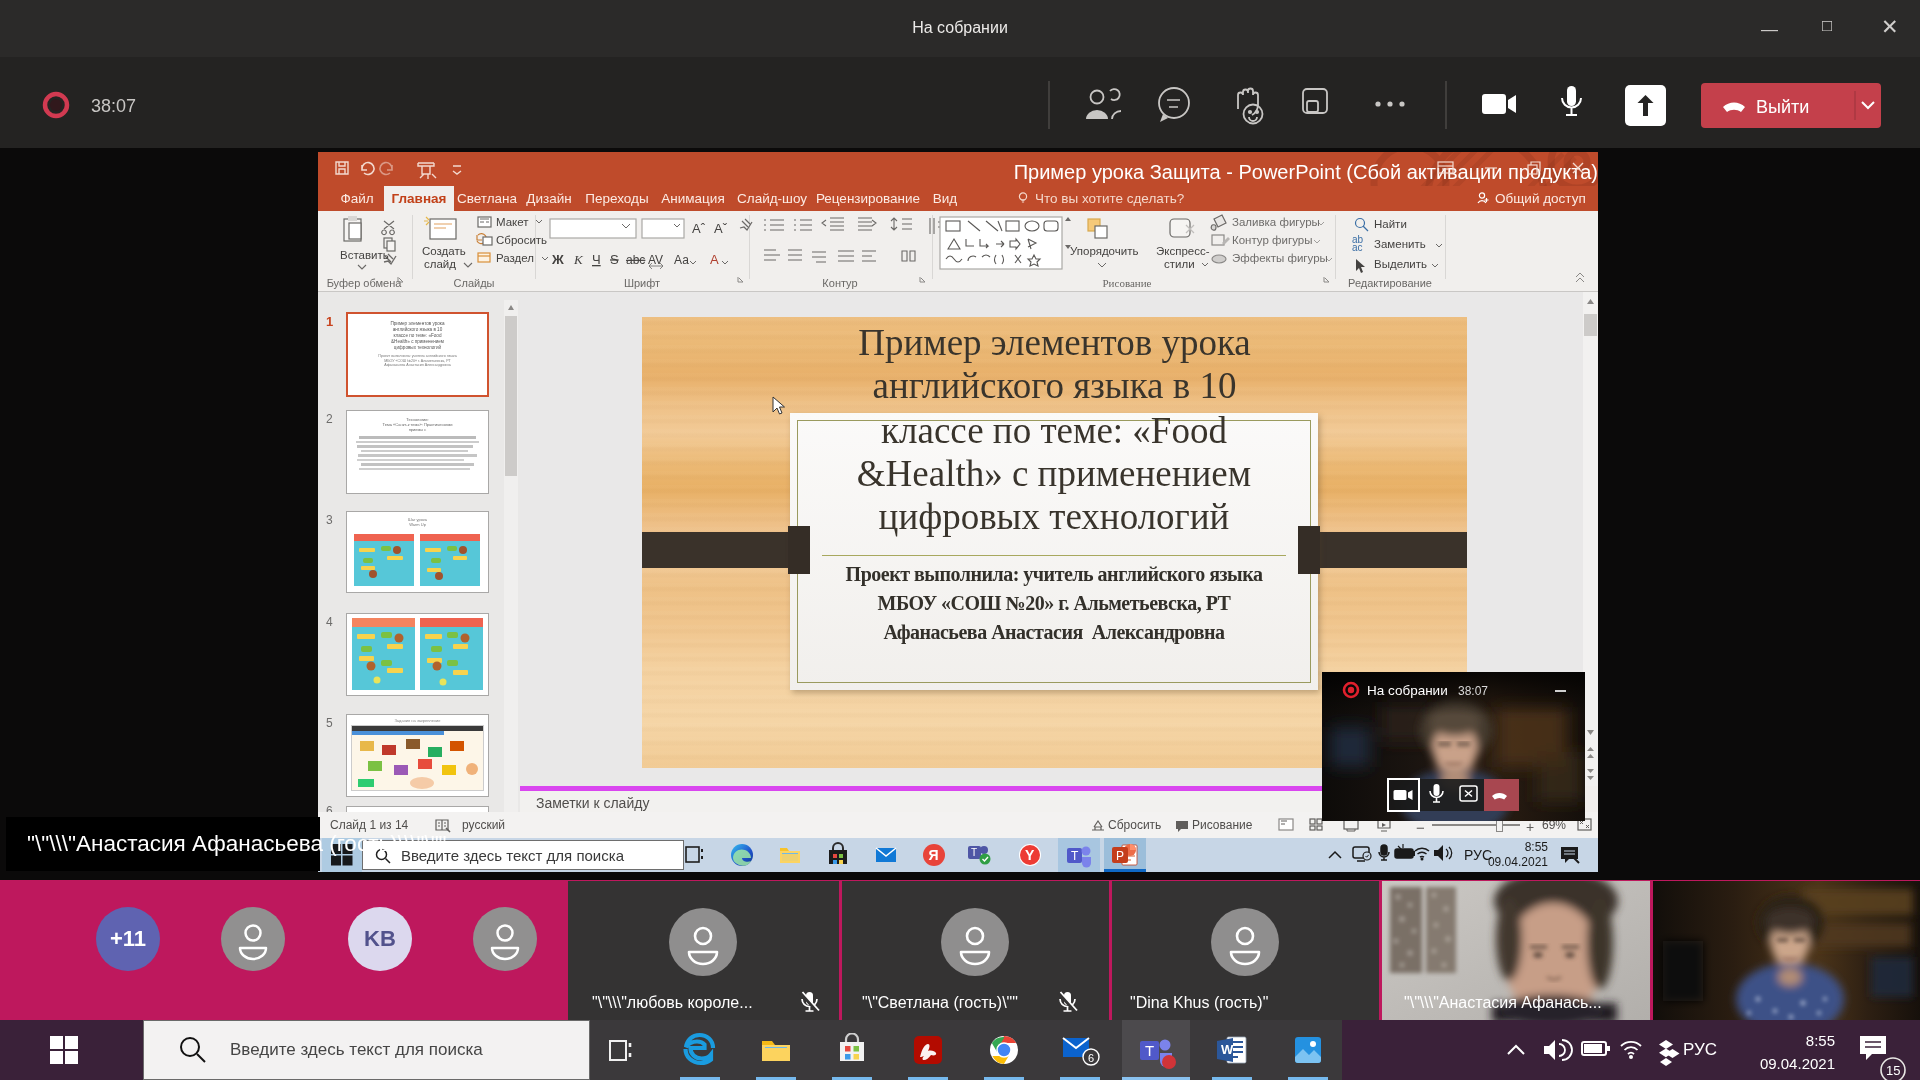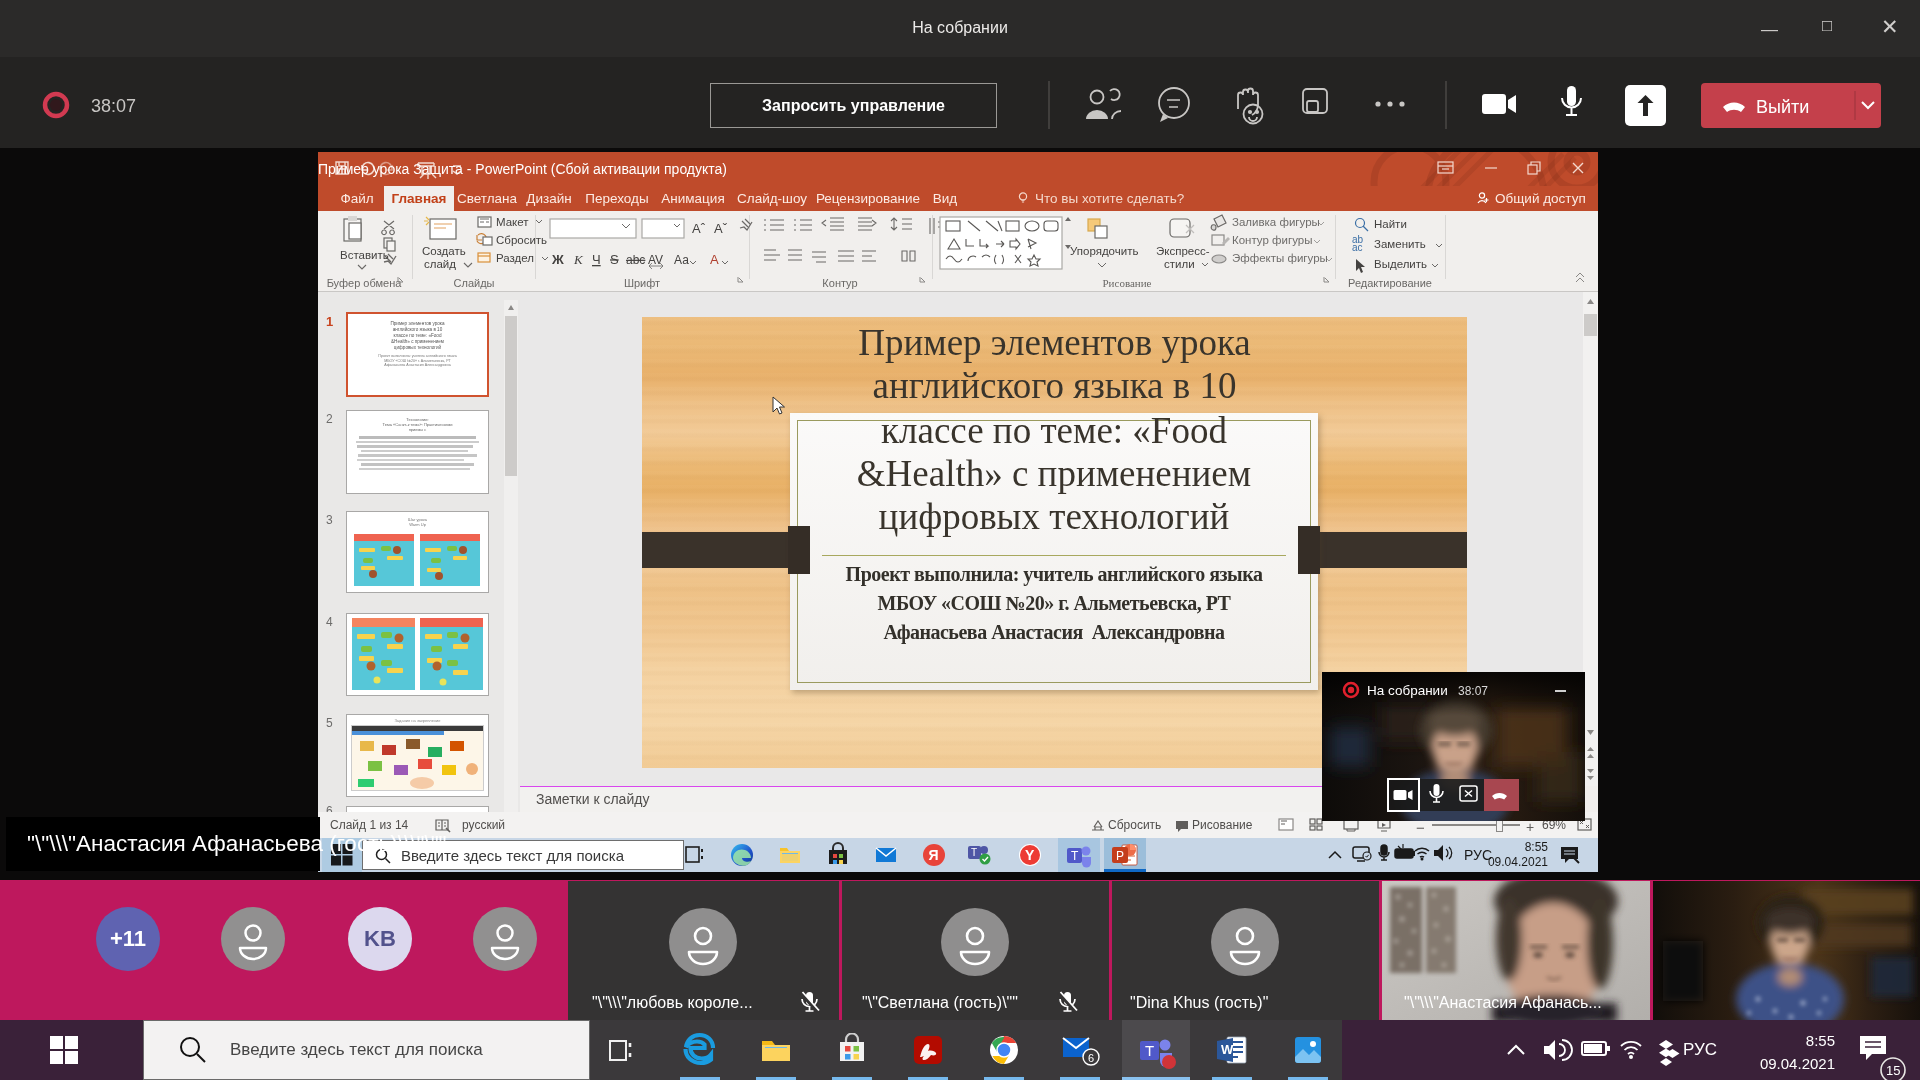--- a/index.html
+++ b/index.html
@@ -21,21 +21,21 @@
 .gsep{position:absolute;top:4px;height:64px;width:1px;background:#d9d7d5;}
 .glabel{position:absolute;top:66px;font-size:11px;color:#6a6866;width:120px;text-align:center;}
 
 #lpanel{position:absolute;left:0;top:140px;width:202px;height:520px;background:#e9e8e7;}
 .thumb{position:absolute;left:28px;width:143px;background:#fff;border:1px solid #a9a8a7;}
 .tnum{position:absolute;left:8px;font-size:12px;color:#6d6c6b;}
 #editor{position:absolute;left:202px;top:140px;width:1063px;height:494px;background:#e9e8e8;}
 #vscroll{position:absolute;left:1265px;top:140px;width:15px;height:494px;background:#f2f1f0;}
 
 #slide{position:absolute;left:324px;top:165px;width:825px;height:451px;background:repeating-linear-gradient(180deg,rgba(255,246,230,0.028) 0 3px,rgba(120,70,20,0.022) 5px 8px,rgba(255,246,230,0.0) 9px 14px),linear-gradient(180deg,#edbd7e 0%,#ebb976 6%,#e8b06a 13%,#efc289 20%,#f2ca96 26%,#ebb873 33%,#e8b065 38%,#eec088 46%,#f2cb99 53%,#eec186 60%,#f0c58d 68%,#f4d1a0 78%,#f5d5a6 90%,#f1ca93 100%);}
-#notes{position:absolute;left:202px;top:634px;width:1063px;height:26px;background:#f2f1ef;border-top:1px solid #d946ef;font-size:14px;color:#504e4c;padding:4px 0 0 16px;}
+#notes{position:absolute;left:202px;top:634px;width:1063px;height:26px;background:#f2f1ef;border-top:5px solid #d946ef;font-size:14px;color:#504e4c;padding:4px 0 0 16px;}
 #pstatus{position:absolute;left:0;top:660px;width:1280px;height:26px;background:#f3f2f1;font-size:12px;color:#504e4c;}
 #ptask{position:absolute;left:0;top:686px;width:1280px;height:34px;background:#c7d6e6;}
 
 #pip{left:1322px;top:672px;width:263px;height:149px;background:#15100c;overflow:hidden;}
 
 #namelabel{left:6px;top:817px;width:314px;height:54px;background:#000;color:#fff;font-size:22.5px;line-height:54px;white-space:nowrap;padding-left:21px;z-index:60;}
 
 #strip{left:0;top:880px;width:1920px;height:140px;background:#be185d;}
 .ptile{position:absolute;top:1px;height:139px;background:#343333;}
 .pname{position:absolute;bottom:8px;color:#fff;font-size:16px;white-space:nowrap;}
@@ -97,21 +97,20 @@
     </div>
     <div class="a" style="left:1701px;top:26px;width:180px;height:45px;background:#c4404b;border-radius:4px;">
       <svg width="180" height="45">
         <path d="M22 24 c6 -6 16 -6 22 0 l-4 5 c-4 -3 -10 -3 -14 0 z" fill="#fff"></path>
         <text x="55" y="30" font-size="18" fill="#fff" font-family="Liberation Sans">Выйти</text>
         <line x1="154" y1="8" x2="154" y2="37" stroke="#a83741" stroke-width="1.5"></line>
         <path d="M161 19 l6 6 6 -6" fill="none" stroke="#fff" stroke-width="2"></path>
       </svg>
     </div>
   </div>
-  <div class="a" id="reqbtn">Запросить управление</div>
   <div class="a" id="shareblack"></div>
   <div class="a" id="ppt">
 
     <div class="ptb">
       <svg class="a" width="1280" height="34" style="left:0;top:0;">
         <g opacity="0.16" fill="none" stroke="#5e1f0e" stroke-width="7">
           <circle cx="1092" cy="30" r="36"></circle>
             <circle cx="1168" cy="44" r="58"></circle>
             <circle cx="1259" cy="10" r="26"></circle>
             <circle cx="1259" cy="10" r="10"></circle>
@@ -124,21 +123,21 @@
             <line x1="1207" y1="56" x2="1257" y2="6"></line>
         </g>
         <g stroke="#f3d9cf" stroke-width="1.4" fill="none">
           <path d="M18 10 h12 v12 h-12 z M21 10 v4 h6 v-4 M21 22 v-5 h6 v5"></path>
           <path d="M44 17 a6 6 0 1 1 2 4 M44 13 v5 h5" stroke-width="1.6"></path>
           <path d="M74 17 a6 6 0 1 0 -2 4 M74 13 v5 h-5" stroke-width="1.6" opacity="0.55"></path>
           <path d="M100 11 h16 M100 11 v3 h16 v-3 M104 14 v8 h8 v-8 M106 22 l-4 4 M110 22 v5 M114 22 l4 4"></path>
           <path d="M135 14 h8 M135 19 l4 3 4 -3"></path>
         </g>
       </svg>
-      <div class="a" style="left:0;width:1280px;top:9px;text-align:left;color:#fff;font-size:14px;">Пример урока Защита - PowerPoint (Сбой активации продукта)</div>
+      <div class="a" style="left:0;width:1280px;top:9px;text-align:right;color:#fff;font-size:20px;">Пример урока Защита - PowerPoint (Сбой активации продукта)</div>
       <svg class="a" width="170" height="34" style="left:1110px;top:0;">
         <g stroke="#f3d9cf" stroke-width="1.2" fill="none">
           <rect x="10" y="10" width="15" height="11"></rect>
             <line x1="10" y1="14" x2="25" y2="14"></line>
             <line x1="14" y1="17" x2="21" y2="17"></line>
           <line x1="57" y1="16" x2="69" y2="16"></line>
           <rect x="100" y="13" width="9" height="9"></rect>
             <path d="M103 13 v-3 h9 v9 h-3"></path>
           <path d="M145 11 l10 10 M155 11 l-10 10" stroke-width="1.4"></path>
         </g>

